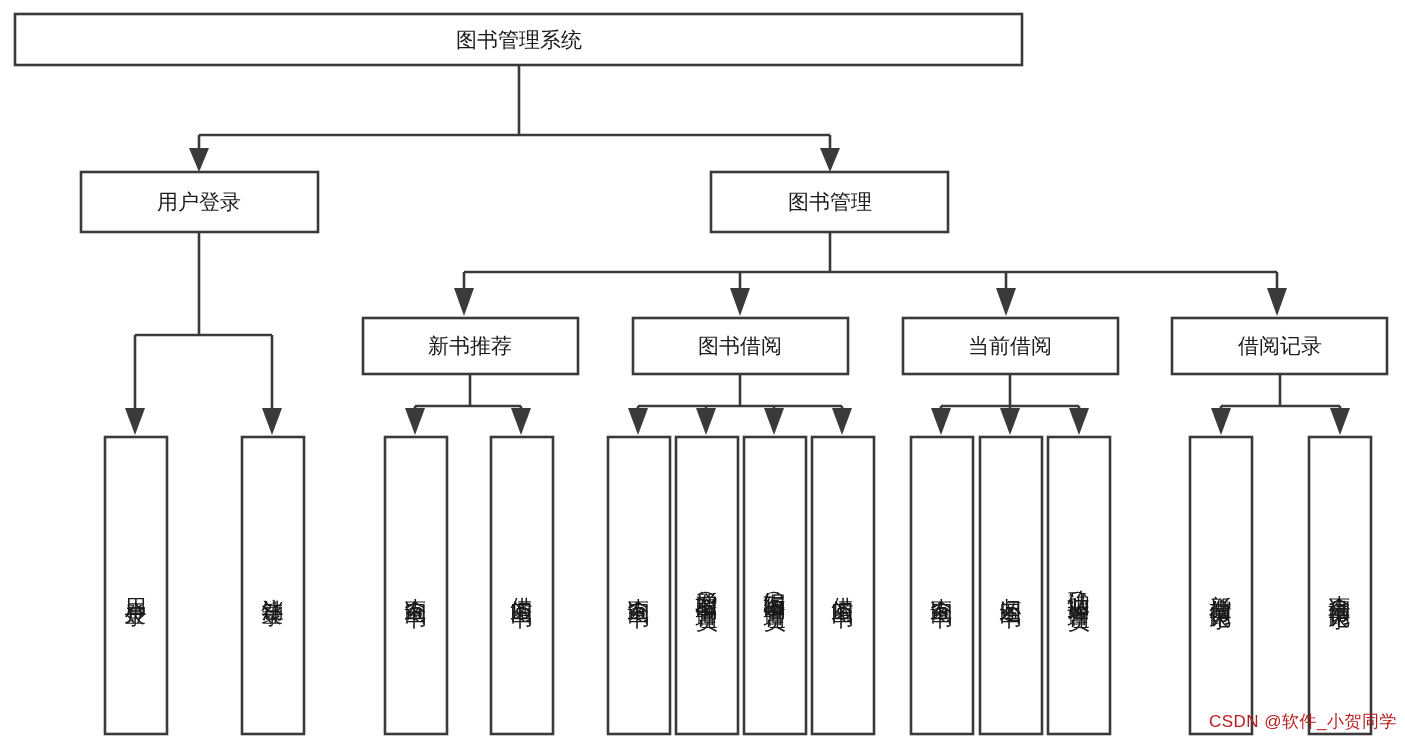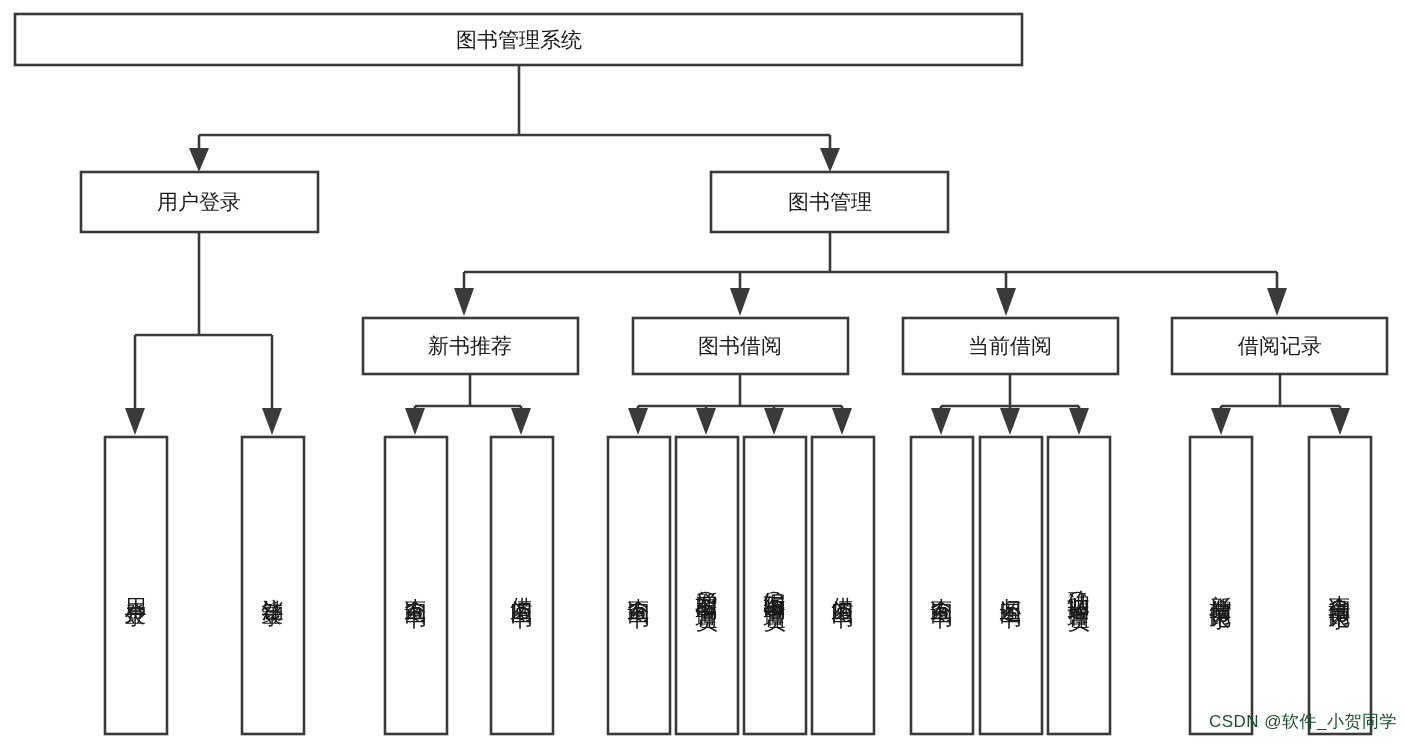--- a/index.html
+++ b/index.html
@@ -58,21 +58,21 @@
     letter-spacing: 3px;
     dominant-baseline: central;
     text-anchor: middle;
   }
   .watermark {
     position: absolute;
     right: 8px;
     bottom: 4px;
     font-family: "Liberation Sans", sans-serif;
     font-size: 17px;
-    color: #14532d;
+    color: #b91c1c;
     letter-spacing: 0.5px;
     white-space: nowrap;
     user-select: none;
   }
 </style>
 </head>
 <body>
 
 <div id="diagram-root">
 

